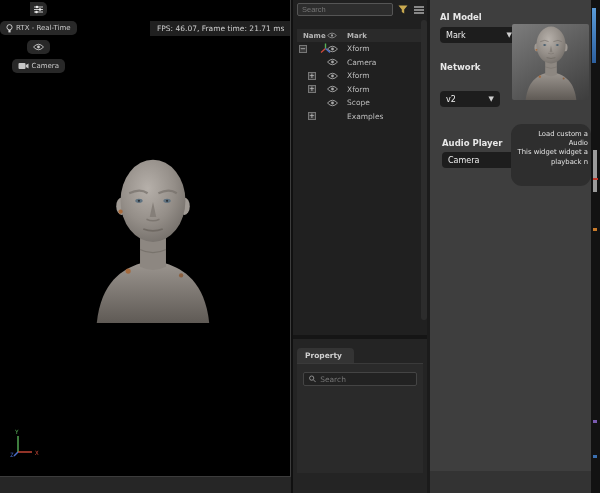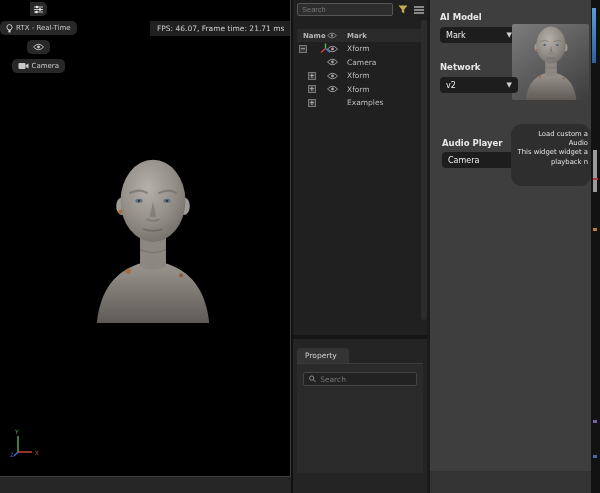--- a/index.html
+++ b/index.html
@@ -42,21 +42,21 @@
   .srow { display:flex; align-items:center; height:13.5px; color:#bdbdbd; font-size:7.5px; }
   .slot-expand { width:12px; display:flex; justify-content:center; }
   .slot-icon { width:14px; display:flex; justify-content:center; }
   .slot-eye { width:18px; display:flex; justify-content:center; }
   .expander { width:8px; height:8px; background:#3a3a3a; border:1px solid #777; color:#ddd;
     font-size:7px; line-height:6px; text-align:center; cursor:default; }
   .col-name-pad { width:26px; }
 
   .property { flex:1; background:#242424; padding:4px 4px 0 4px; }
   .prop-tab { display:inline-block; background:#343434; border-radius:4px 4px 0 0;
-    color:#d0d0d0; font-size:7.5px; font-weight:normal; padding:3px 12px 3px 8px; }
+    color:#d0d0d0; font-size:7.5px; font-weight:bold; padding:3px 12px 3px 8px; }
   .prop-body { background:#2a2a2a; border-top:1px solid #3a3a3a; padding:8px 6px; height:110px; }
   .prop-search { display:flex; align-items:center; gap:4px; background:#222;
     border:1px solid #444; border-radius:2px; height:14px; padding:0 5px; color:#8a8a8a; font-size:7.5px; }
   .prop-search input { background:transparent; border:none; outline:none; color:#8a8a8a;
     font-size:7.5px; width:100%; font-family:inherit; }
 
   
   .right-col { width:164px; height:493px; background:#3e3e3e; position:relative;
     border-left:3px solid #1b1b1b; }
   .rp-label { position:absolute; color:#e8e8e8; font-size:8.5px; font-weight:bold; }
@@ -270,20 +270,31 @@
             <span class="slot-icon" style="margin-left:0px"></span>
             <span class="slot-eye" style="margin-left:-9px">
               <svg width="11" height="8" viewBox="0 0 11 8">
                 <path d="M0.5,4 Q5.5,-1.5 10.5,4 Q5.5,9.5 0.5,4 Z" fill="none" stroke="#a8a8a8" stroke-width="0.9"></path>
                 <circle cx="5.5" cy="4" r="1.4" fill="#a8a8a8"></circle>
               </svg>
             </span>
             <span style="margin-left:6px">Xform</span>
           </div>
           <div class="srow">
+            <span class="slot-expand" style="margin-left:9px"></span>
+            <span class="slot-icon" style="margin-left:0px"></span>
+            <span class="slot-eye" style="margin-left:-9px">
+              <svg width="11" height="8" viewBox="0 0 11 8">
+                <path d="M0.5,4 Q5.5,-1.5 10.5,4 Q5.5,9.5 0.5,4 Z" fill="none" stroke="#a8a8a8" stroke-width="0.9"></path>
+                <circle cx="5.5" cy="4" r="1.4" fill="#a8a8a8"></circle>
+              </svg>
+            </span>
+            <span style="margin-left:6px">Scope</span>
+          </div>
+          <div class="srow">
             <span class="slot-expand" style="margin-left:9px">
               <span class="expander">+</span>
             </span>
             <span class="slot-icon" style="margin-left:0px"></span>
             <span class="slot-eye" style="margin-left:-9px"></span>
             <span style="margin-left:6px">Examples</span>
           </div>
         </div>
       <div class="stage-scrollbar"></div>
     </div>
@@ -309,21 +320,21 @@
       <span class="caret">▼</span>
     </div>
 
     <div class="thumb">
       <svg width="72" height="74" viewBox="6 8 108 152">
         <use href="#bust"></use>
       </svg>
     </div>
 
     <div class="rp-label" style="left:10px; top:62px">Network</div>
-    <div class="rp-select" style="left:10px; top:77px; width:78px">
+    <div class="rp-select" style="left:10px; top:91px; width:60px">
       <span>v2</span>
       <span class="caret">▼</span>
     </div>
 
     <div class="rp-label" style="left:12px; top:138px">Audio Player</div>
     <div class="rp-select" style="left:12px; top:152px; width:82px">
       <span>Camera</span>
       <span class="caret">▼</span>
     </div>
 

